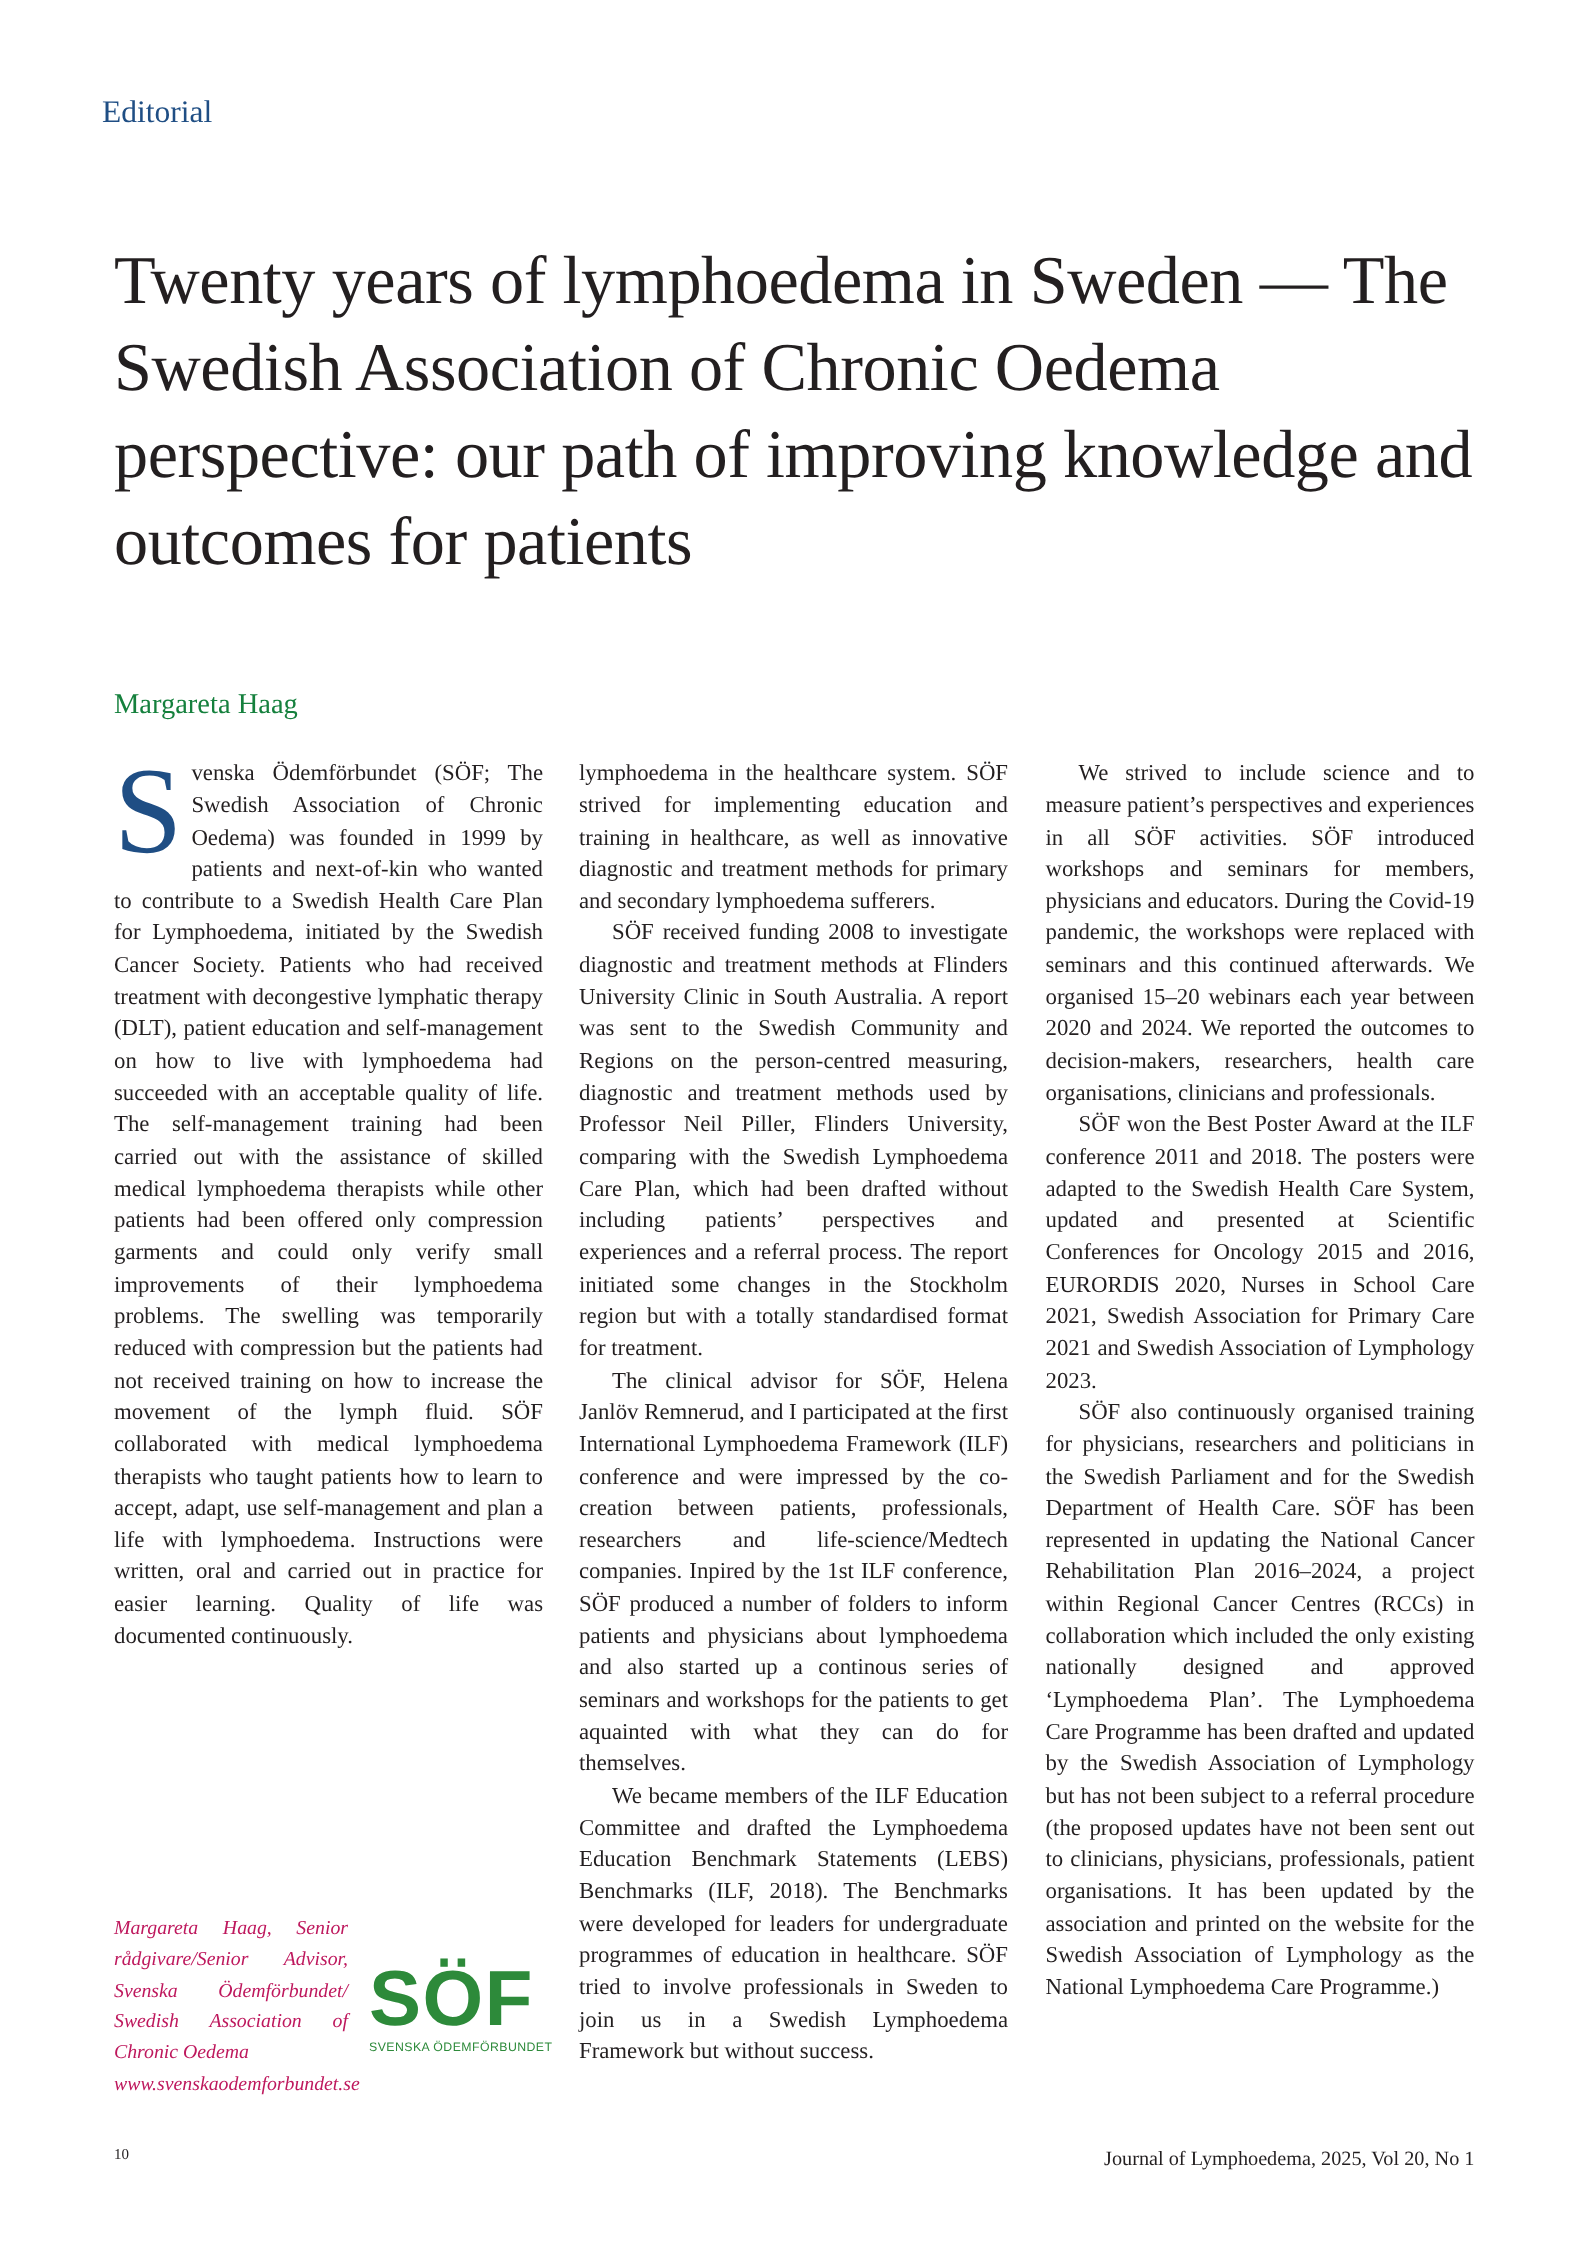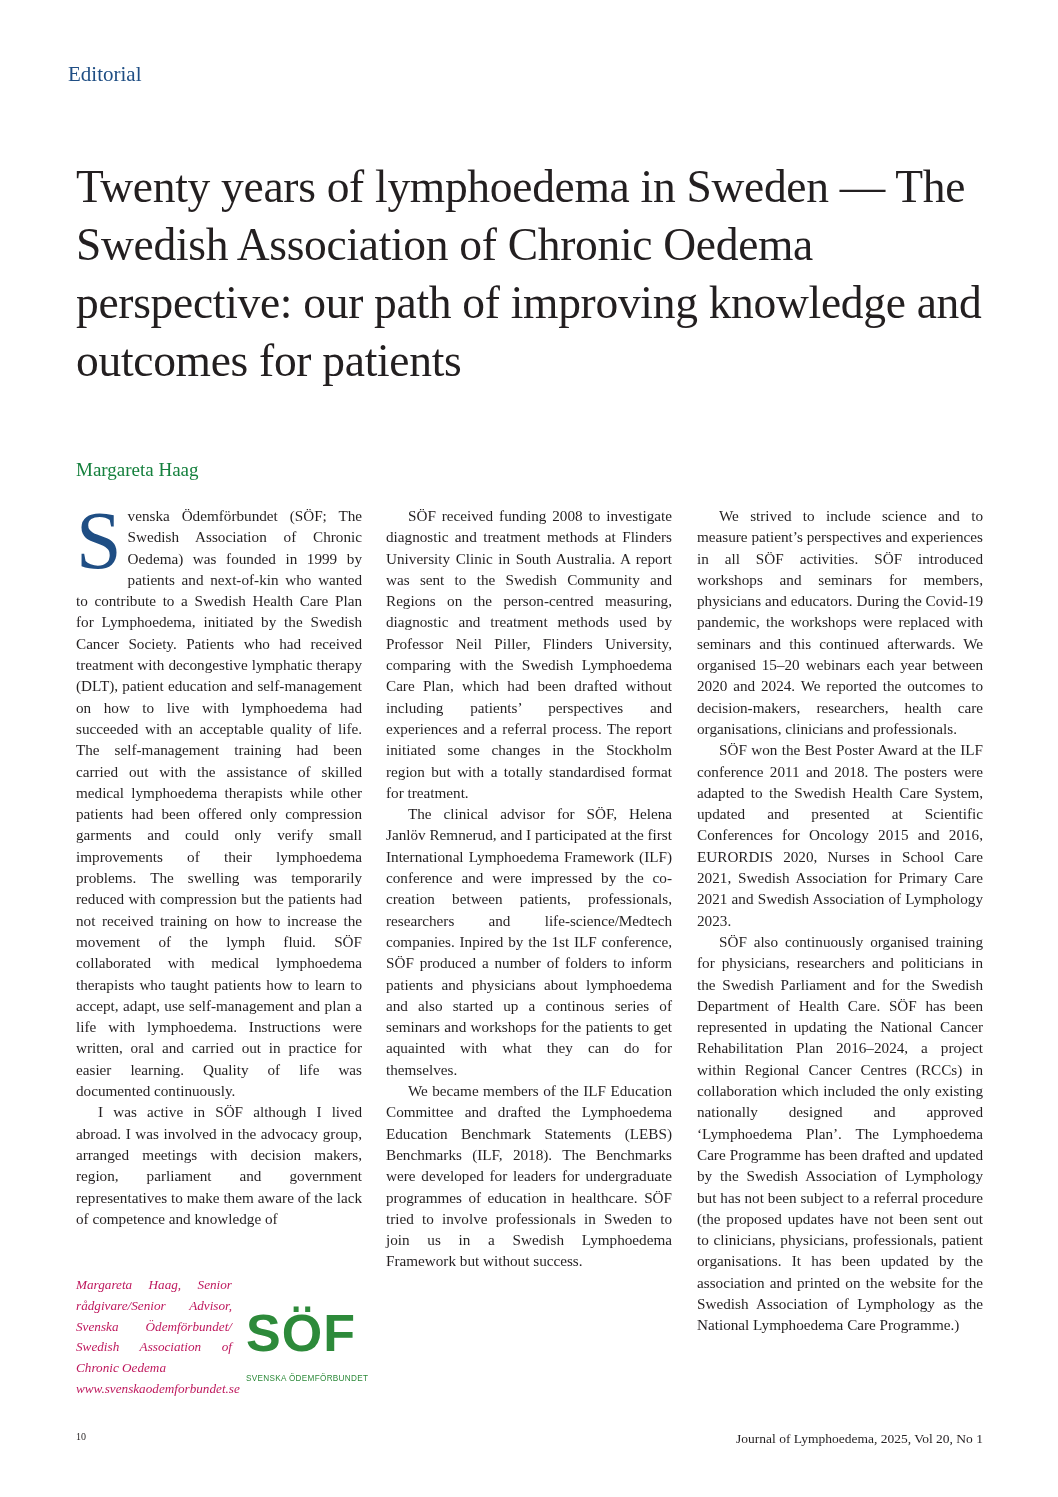--- a/index.html
+++ b/index.html
@@ -17,39 +17,39 @@
   #col2 { left: 386px; }
   #col3 { left: 697px; }
   .dropcap { float: left; font-size: 82px; line-height: 64px; color: #1f4e84; margin: 4px 6px 0 0; font-weight: normal; }
   .bio { position: absolute; left: 76px; top: 1275px; width: 156px; font-style: italic; font-size: 13.2px;
          line-height: 20.8px; text-align: justify; color: #be185d; }
   .bio span.last { text-align: left; display: block; font-style: italic; }
   .logo { position: absolute; left: 246px; top: 1310px; width: 128px; height: 60px; }
   .logo-mark { font-family: "Liberation Sans", "DejaVu Sans", sans-serif; font-weight: bold; color: #2d8a3a;
                font-size: 52px; line-height: 46px; letter-spacing: 1px; display: block; }
   .logo-sub { font-family: "Liberation Sans", "DejaVu Sans", sans-serif; color: #2d8a3a; font-size: 8.2px;
-              letter-spacing: 0.3px; display: block; margin-top: 18px; white-space: nowrap; }
+              letter-spacing: 0.3px; display: block; margin-top: 4px; white-space: nowrap; }
   .footer-page { position: absolute; left: 76px; top: 1431px; font-size: 10px; }
   .footer-journal { position: absolute; right: 75px; top: 1431px; font-size: 13.5px; }
 </style>
 </head>
 <body>
 
 <div class="section-label">Editorial</div>
 
 <h1 class="title">Twenty years of lymphoedema in Sweden — The Swedish Association of Chronic Oedema perspective: our path of improving knowledge and outcomes for patients</h1>
 
 <div class="author">Margareta Haag</div>
 
 <div class="col" id="col1">
   <p class="first"><span class="dropcap">S</span><span>venska Ödemförbundet (SÖF; The Swedish Association of Chronic Oedema) was founded in 1999 by patients and next-of-kin who wanted to contribute to a Swedish Health Care Plan for Lymphoedema, initiated by the Swedish Cancer Society. Patients who had received treatment with decongestive lymphatic therapy (DLT), patient education and self-management on how to live with lymphoedema had succeeded with an acceptable quality of life. The self-management training had been carried out with the assistance of skilled medical lymphoedema therapists while other patients had been offered only compression garments and could only verify small improvements of their lymphoedema problems. The swelling was temporarily reduced with compression but the patients had not received training on how to increase the movement of the lymph fluid. SÖF collaborated with medical lymphoedema therapists who taught patients how to learn to accept, adapt, use self-management and plan a life with lymphoedema. Instructions were written, oral and carried out in practice for easier learning. Quality of life was documented continuously.</span></p>
-  <p>I was active in SÖF although I lived abroad. I was involved in the advocacy group, arranged meetings with decision makers, region, parliament and government representatives to make them aware of the lack of competence and knowledge of</p>
 </div>
 
 <div class="col" id="col2">
+  <p class="first">lymphoedema in the healthcare system. SÖF strived for implementing education and training in healthcare, as well as innovative diagnostic and treatment methods for primary and secondary lymphoedema sufferers.</p>
   <p>SÖF received funding 2008 to investigate diagnostic and treatment methods at Flinders University Clinic in South Australia. A report was sent to the Swedish Community and Regions on the person-centred measuring, diagnostic and treatment methods used by Professor Neil Piller, Flinders University, comparing with the Swedish Lymphoedema Care Plan, which had been drafted without including patients’ perspectives and experiences and a referral process. The report initiated some changes in the Stockholm region but with a totally standardised format for treatment.</p>
   <p>The clinical advisor for SÖF, Helena Janlöv Remnerud, and I participated at the first International Lymphoedema Framework (ILF) conference and were impressed by the co-creation between patients, professionals, researchers and life-science/Medtech companies. Inpired by the 1st ILF conference, SÖF produced a number of folders to inform  patients and physicians about lymphoedema and also started up a continous series of seminars and workshops for the patients to get aquainted with what they can do for themselves.</p>
   <p>We became members of the ILF Education Committee and drafted the Lymphoedema Education Benchmark Statements (LEBS) Benchmarks (ILF, 2018). The Benchmarks were developed for leaders for undergraduate programmes of education in healthcare. SÖF tried to involve professionals in Sweden to join us in a Swedish Lymphoedema Framework but without success.</p>
 </div>
 
 <div class="col" id="col3">
   <p>We strived to include science and to measure patient’s perspectives and experiences in all SÖF activities. SÖF introduced workshops and seminars for members, physicians and educators. During the Covid-19 pandemic, the workshops were replaced with seminars and this continued afterwards. We organised 15–20 webinars each year between 2020 and 2024. We reported the outcomes to decision-makers, researchers, health care organisations, clinicians and professionals.</p>
   <p>SÖF won the Best Poster Award at the ILF conference 2011 and 2018. The posters were adapted to the Swedish Health Care System, updated and presented at Scientific Conferences for Oncology 2015 and 2016, EURORDIS 2020, Nurses in School Care 2021, Swedish Association for Primary Care 2021 and Swedish Association of Lymphology 2023.</p>
   <p>SÖF also continuously organised training for physicians, researchers and politicians in the Swedish Parliament and for the Swedish Department of Health Care. SÖF has been represented in updating the National Cancer Rehabilitation Plan 2016–2024, a project within Regional Cancer Centres (RCCs) in collaboration which included the only existing nationally designed and approved ‘Lymphoedema Plan’. The Lymphoedema Care Programme has been drafted and updated by the Swedish Association of Lymphology but has not been subject to a referral procedure (the proposed updates have not been sent out to clinicians, physicians, professionals, patient organisations. It has been updated by the association and printed on the website for the Swedish Association of Lymphology as the National Lymphoedema Care Programme.)</p>
 </div>

